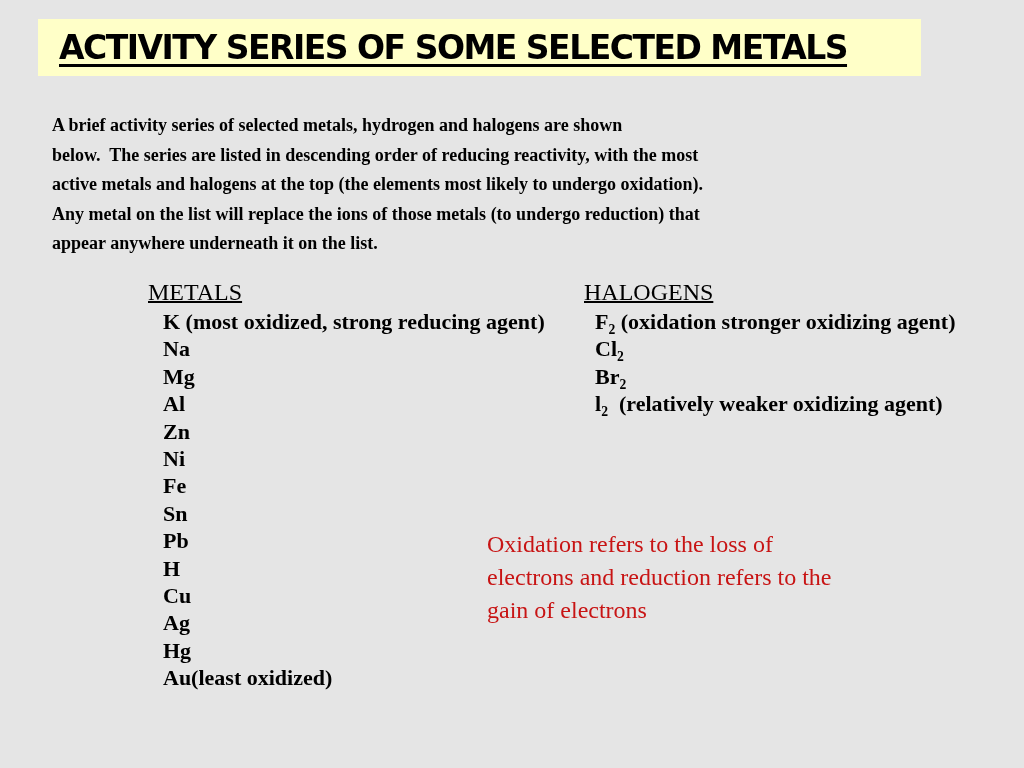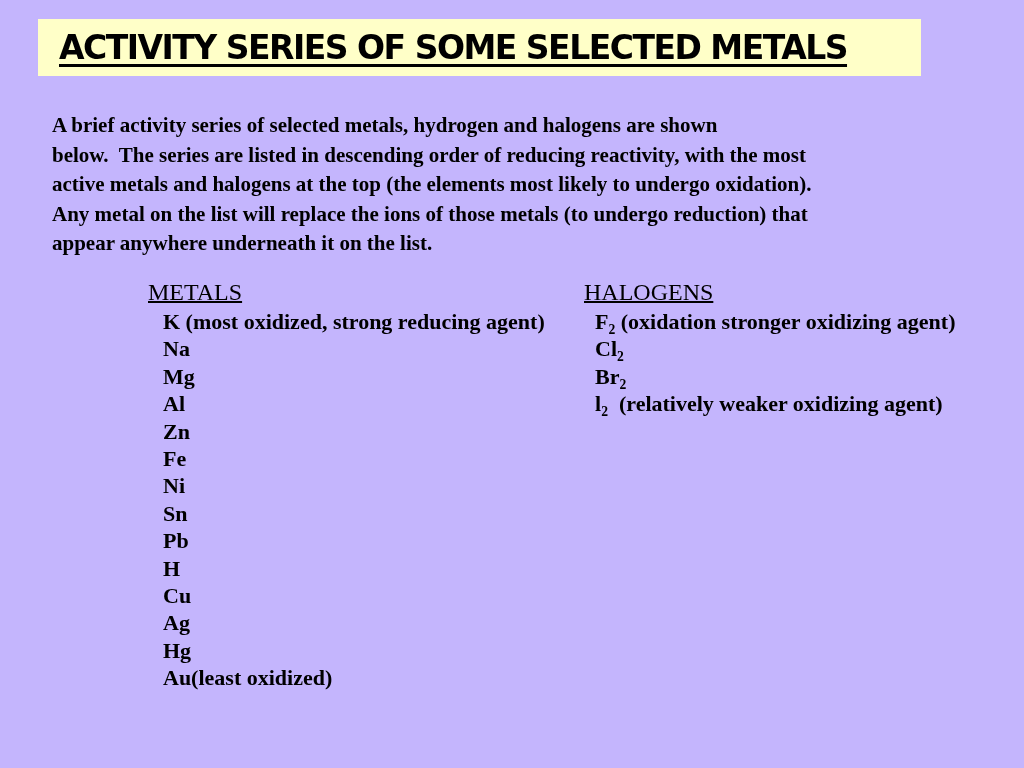--- a/index.html
+++ b/index.html
@@ -1,21 +1,21 @@
 <!DOCTYPE html>
 <html><head>
 <meta charset="utf-8">
 <style>
   * { margin: 0; padding: 0; box-sizing: border-box; }
   html, body { background: #ffffff; }
   .slide {
     position: relative;
     width: 1024px;
     height: 768px;
-    background: #c4b5fd;
+    background: #e5e5e5;
     overflow: hidden;
     font-family: "Liberation Serif", serif;
     color: #000000;
   }
   .title-box {
     position: absolute;
     left: 38px;
     top: 19px;
     width: 883px;
     height: 57px;
@@ -35,21 +35,21 @@
     text-underline-offset: 5px;
   }
   .intro {
     position: absolute;
     left: 52px;
     top: 111px;
     width: 950px;
   }
   .intro-line {
     font-weight: bold;
-    font-size: 21px;
+    font-size: 18px;
     line-height: 29.5px;
     white-space: pre;
   }
   .col-header {
     position: absolute;
     font-weight: normal;
     font-size: 24px;
     text-decoration: underline;
     text-decoration-thickness: 2px;
     white-space: pre;
@@ -114,32 +114,37 @@
 
   <div class="col-header metals-header">METALS</div>
   <div class="col-header halogens-header">HALOGENS</div>
 
   <div class="metals-list">
     <div class="metal-item">K (most oxidized, strong reducing agent)</div>
     <div class="metal-item">Na</div>
     <div class="metal-item">Mg</div>
     <div class="metal-item">Al</div>
     <div class="metal-item">Zn</div>
+    <div class="metal-item">Ni</div>
     <div class="metal-item">Fe</div>
-    <div class="metal-item">Ni</div>
     <div class="metal-item">Sn</div>
     <div class="metal-item">Pb</div>
     <div class="metal-item">H</div>
     <div class="metal-item">Cu</div>
     <div class="metal-item">Ag</div>
     <div class="metal-item">Hg</div>
     <div class="metal-item">Au(least oxidized)</div>
   </div>
 
   <div class="halogens-list">
     <div class="halogen-item"><span>F</span><sub>2</sub><span> (oxidation stronger oxidizing agent)</span></div>
     <div class="halogen-item"><span>Cl</span><sub>2</sub><span></span></div>
     <div class="halogen-item"><span>Br</span><sub>2</sub><span></span></div>
     <div class="halogen-item"><span>l</span><sub>2</sub><span>  (relatively weaker oxidizing agent)</span></div>
   </div>
 
+  <div class="note">
+    <div class="note-line">Oxidation refers to the loss of</div>
+    <div class="note-line">electrons and reduction refers to the</div>
+    <div class="note-line">gain of electrons</div>
+  </div>
 
 </div>
 
 </body></html>

